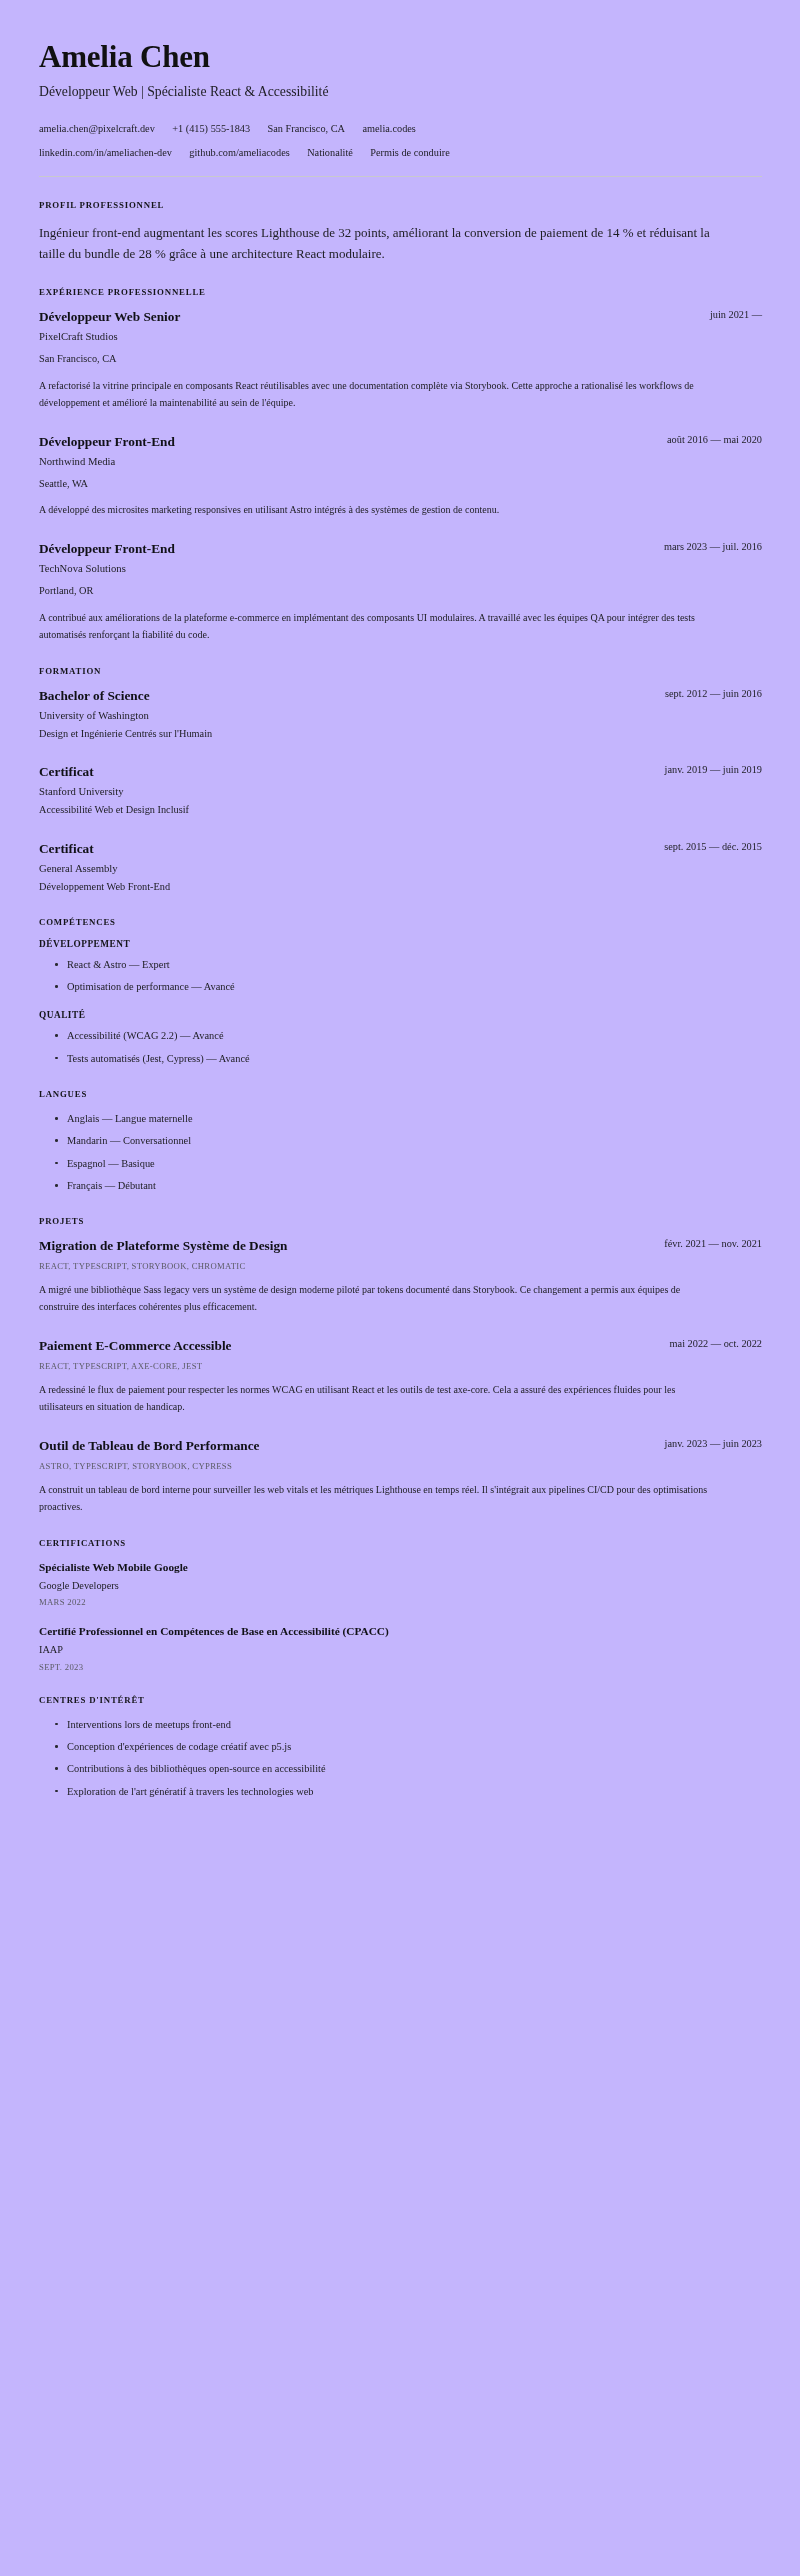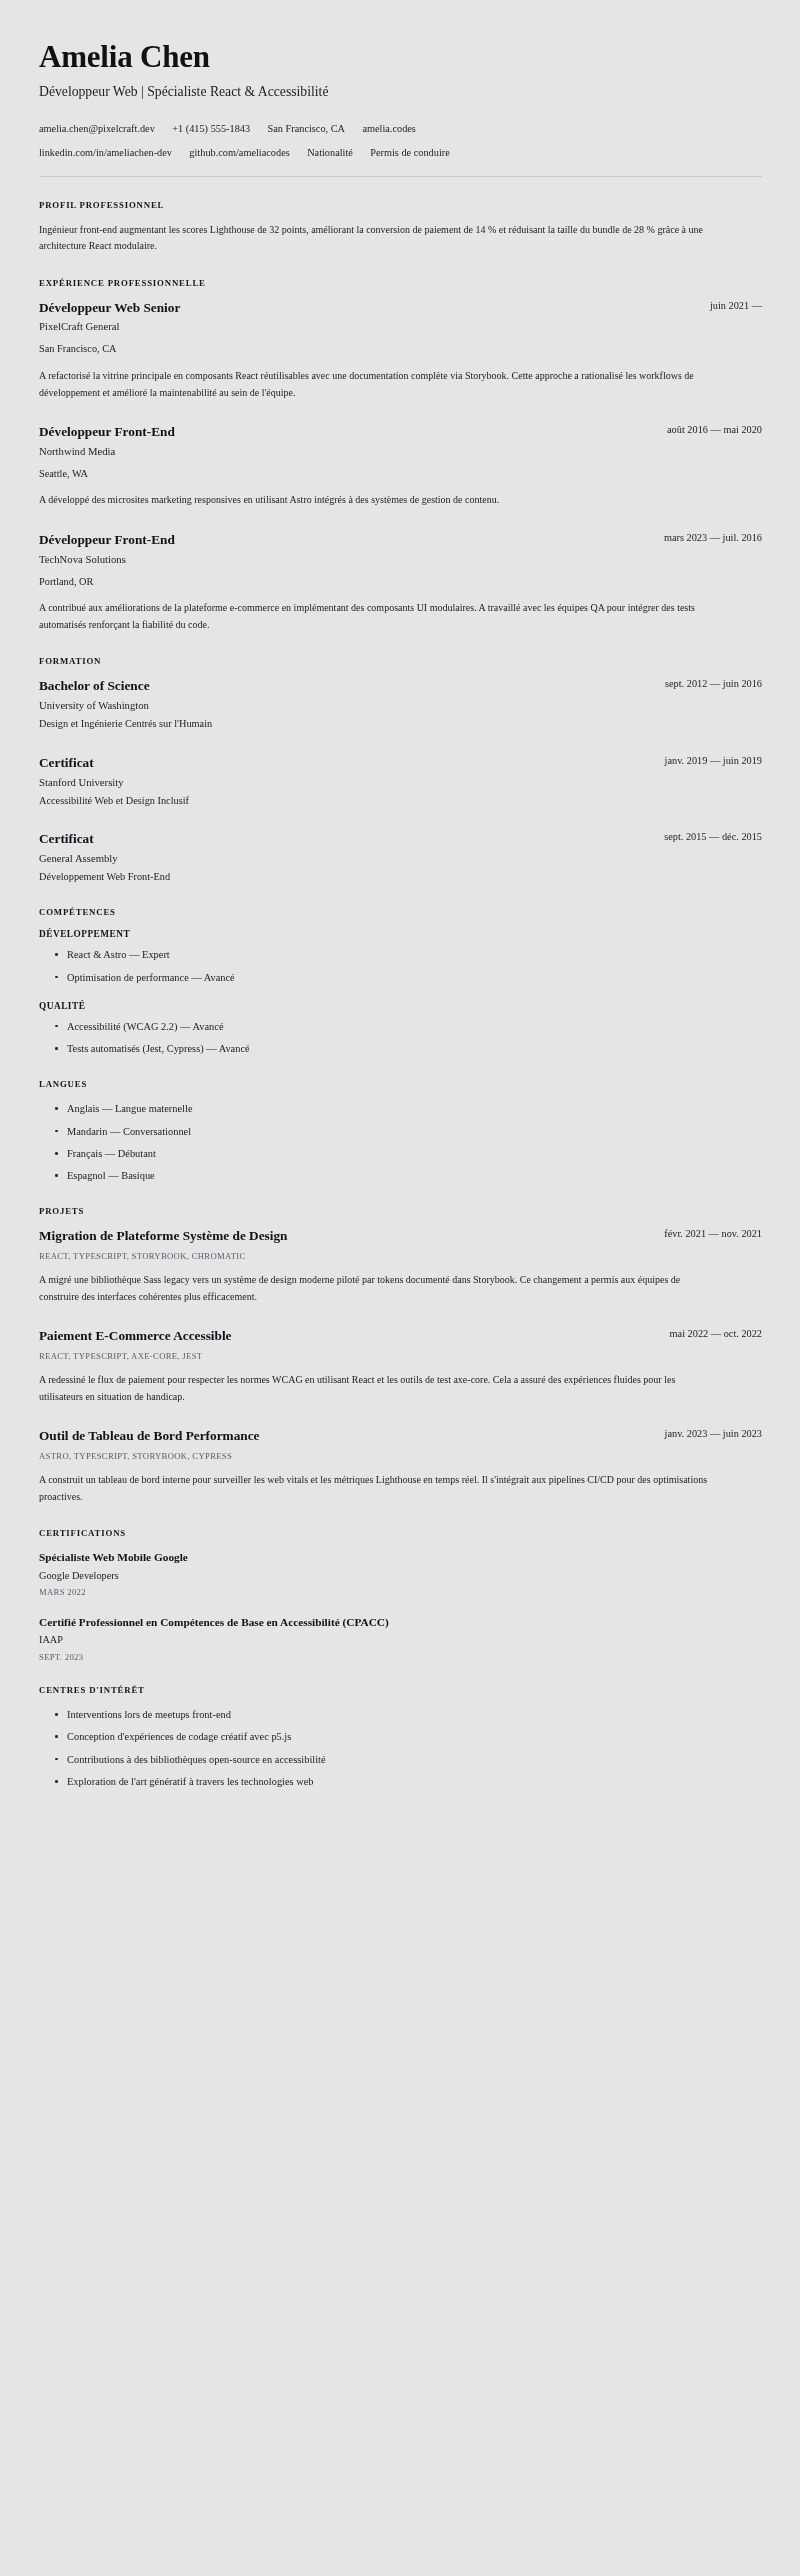--- a/index.html
+++ b/index.html
@@ -12,21 +12,21 @@
     font-family: "Liberation Serif", "DejaVu Serif", serif;
     color: #1a1a1a;
     width: 801px;
     -webkit-font-smoothing: antialiased;
   }
   .page {
     width: 801px;
     min-height: 2576px;
     box-sizing: border-box;
     padding: 40px 39px 27px 39px;
-    background: #e5e5e5;
+    background: #c4b5fd;
   }
 
   
   .name {
     font-size: 31px;
     font-weight: 700;
     letter-spacing: -0.2px;
     line-height: 1.08;
     margin: 0 0 9.3px 0;
     color: #111111;
@@ -66,21 +66,21 @@
   .section-title {
     font-size: 8.8px;
     font-weight: 700;
     letter-spacing: 0.8px;
     text-transform: uppercase;
     color: #15151a;
     margin: 0 0 12px 0;
   }
 
   .summary {
-    font-size: 10px;
+    font-size: 13px;
     line-height: 1.62;
     color: #1d1d22;
     margin: 0;
     max-width: 674px;
   }
 
   
   .entry { margin-bottom: 23px; }
   .entry:last-child { margin-bottom: 0; }
 
@@ -228,21 +228,21 @@
   </section>
 
   <section class="section">
     <h2 class="section-title">EXPÉRIENCE PROFESSIONNELLE</h2>
     <div id="experience-list">
         <article class="entry">
           <div class="entry-head">
             <h3 class="entry-title">Développeur Web Senior</h3>
             <div class="entry-dates">juin 2021 —</div>
           </div>
-          <div class="entry-org">PixelCraft General</div>
+          <div class="entry-org">PixelCraft Studios</div>
           <div class="entry-loc">San Francisco, CA</div>
           <p class="entry-desc">A refactorisé la vitrine principale en composants React réutilisables avec une documentation complète via Storybook. Cette approche a rationalisé les workflows de développement et amélioré la maintenabilité au sein de l'équipe.</p>
         </article>
         <article class="entry">
           <div class="entry-head">
             <h3 class="entry-title">Développeur Front-End</h3>
             <div class="entry-dates">août 2016 — mai 2020</div>
           </div>
           <div class="entry-org">Northwind Media</div>
           <div class="entry-loc">Seattle, WA</div>
@@ -308,22 +308,22 @@
           </ul>
         </div>
       </div>
   </section>
 
   <section class="section">
     <h2 class="section-title">LANGUES</h2>
     <ul class="bullets" id="languages-list">
         <li>Anglais — Langue maternelle</li>
         <li>Mandarin — Conversationnel</li>
+        <li>Espagnol — Basique</li>
         <li>Français — Débutant</li>
-        <li>Espagnol — Basique</li>
       </ul>
   </section>
 
   <section class="section">
     <h2 class="section-title">PROJETS</h2>
     <div id="projects-list">
         <article class="entry">
           <div class="entry-head">
             <h3 class="entry-title">Migration de Plateforme Système de Design</h3>
             <div class="entry-dates">févr. 2021 — nov. 2021</div>

